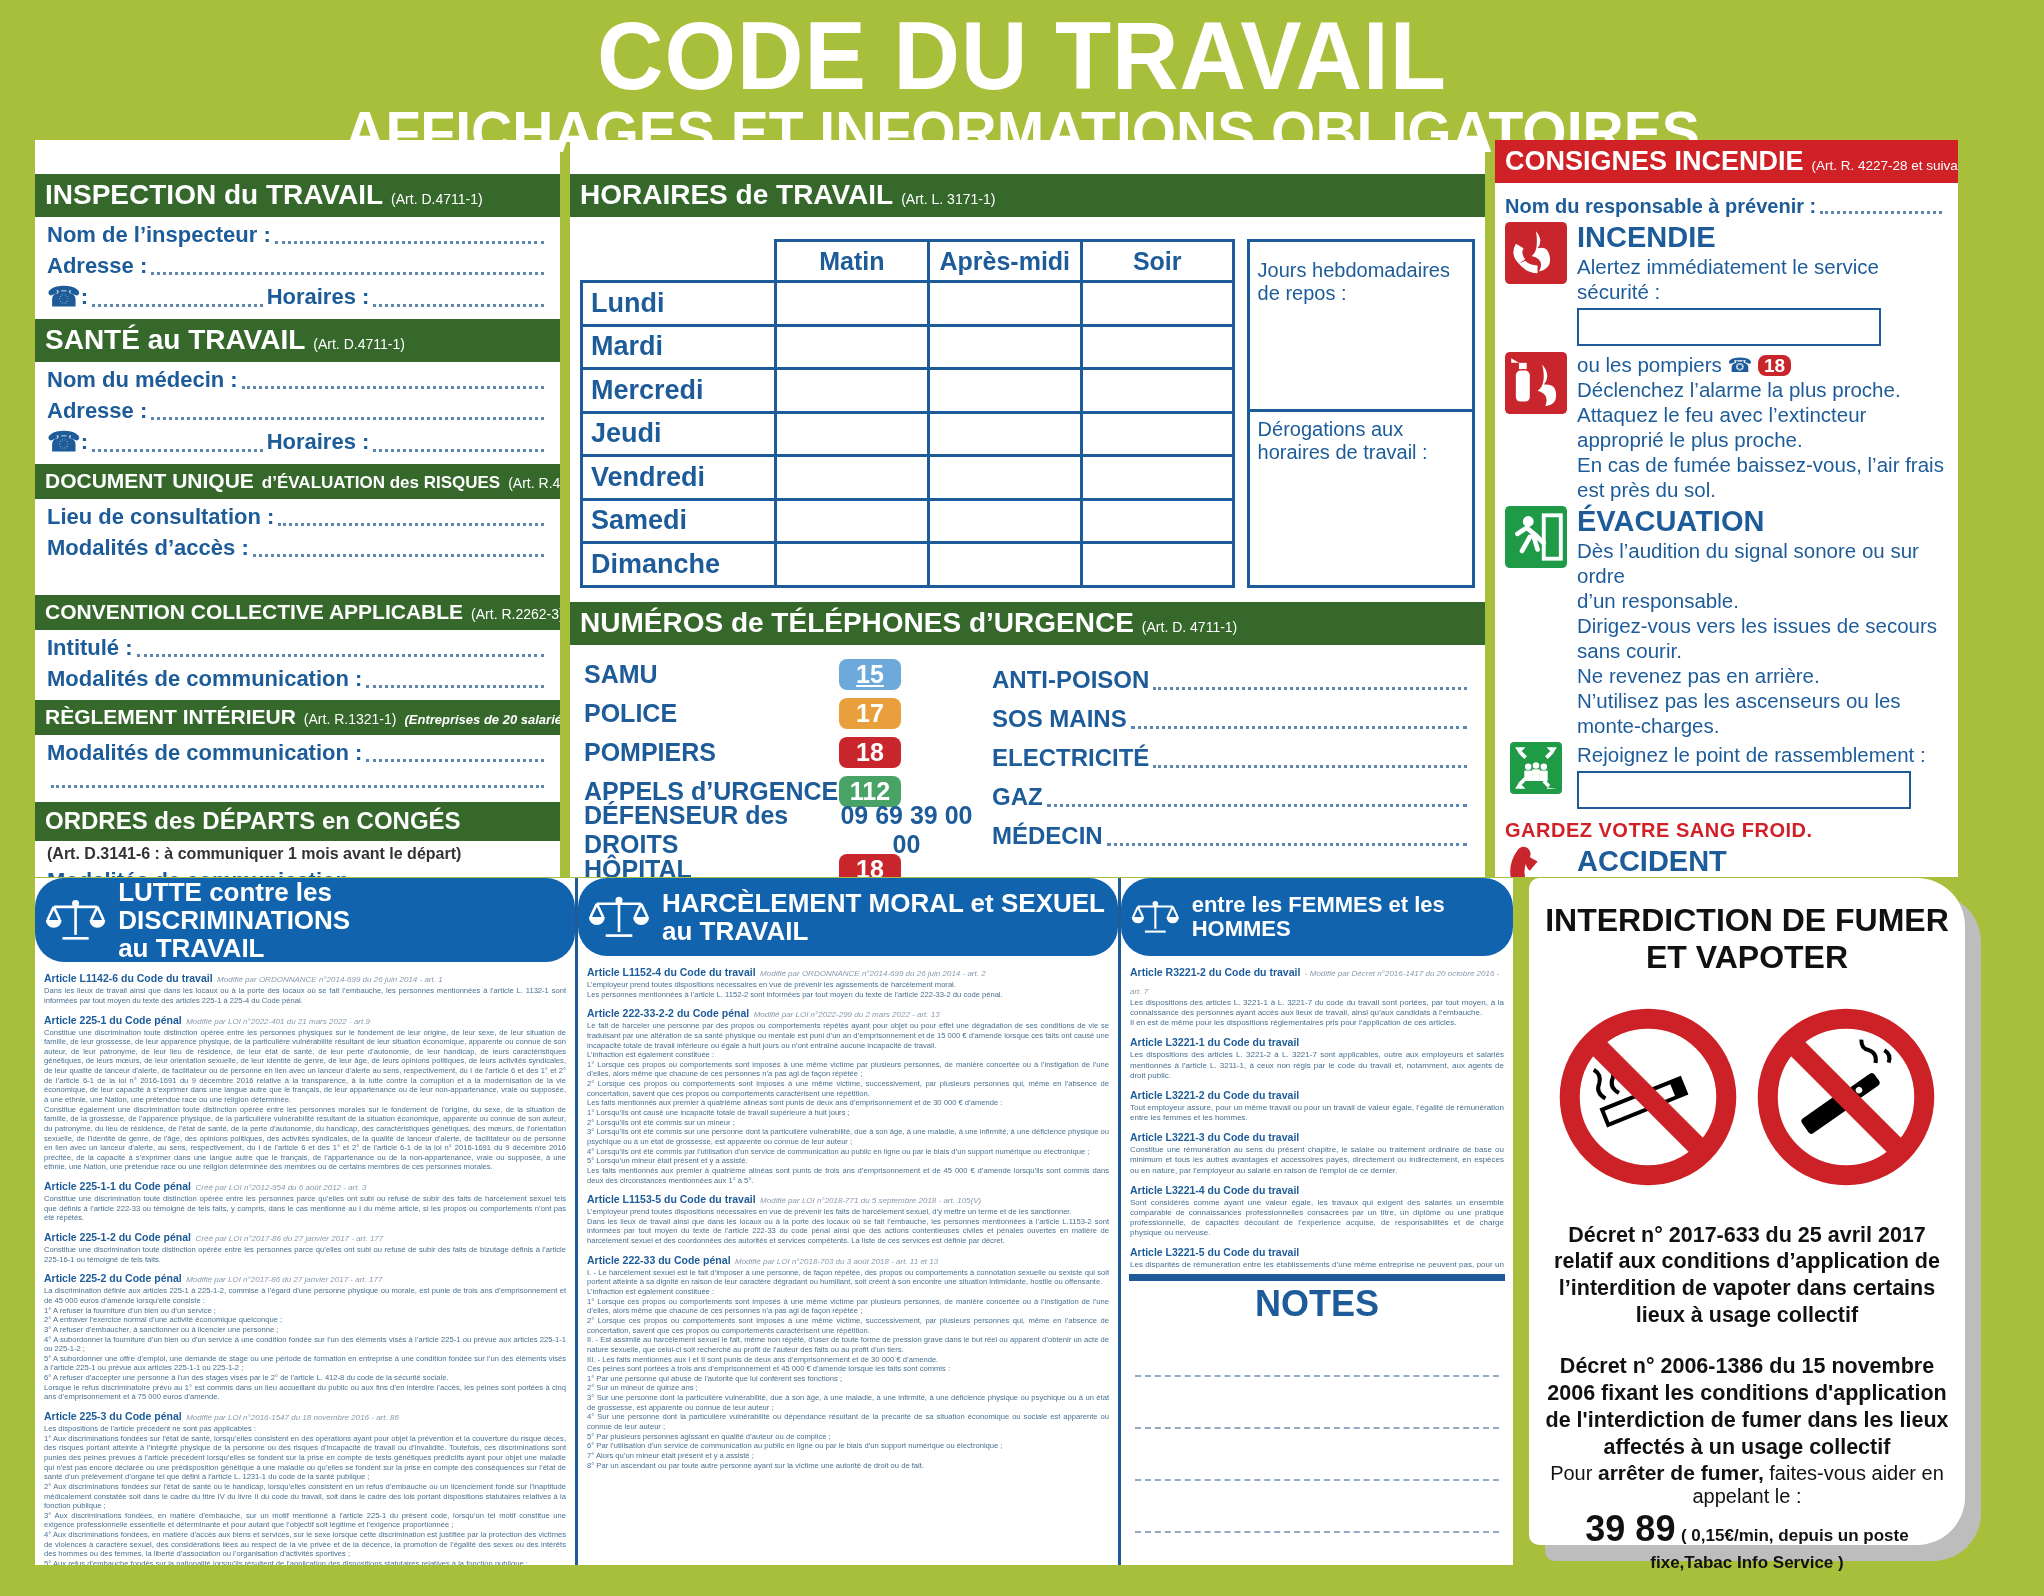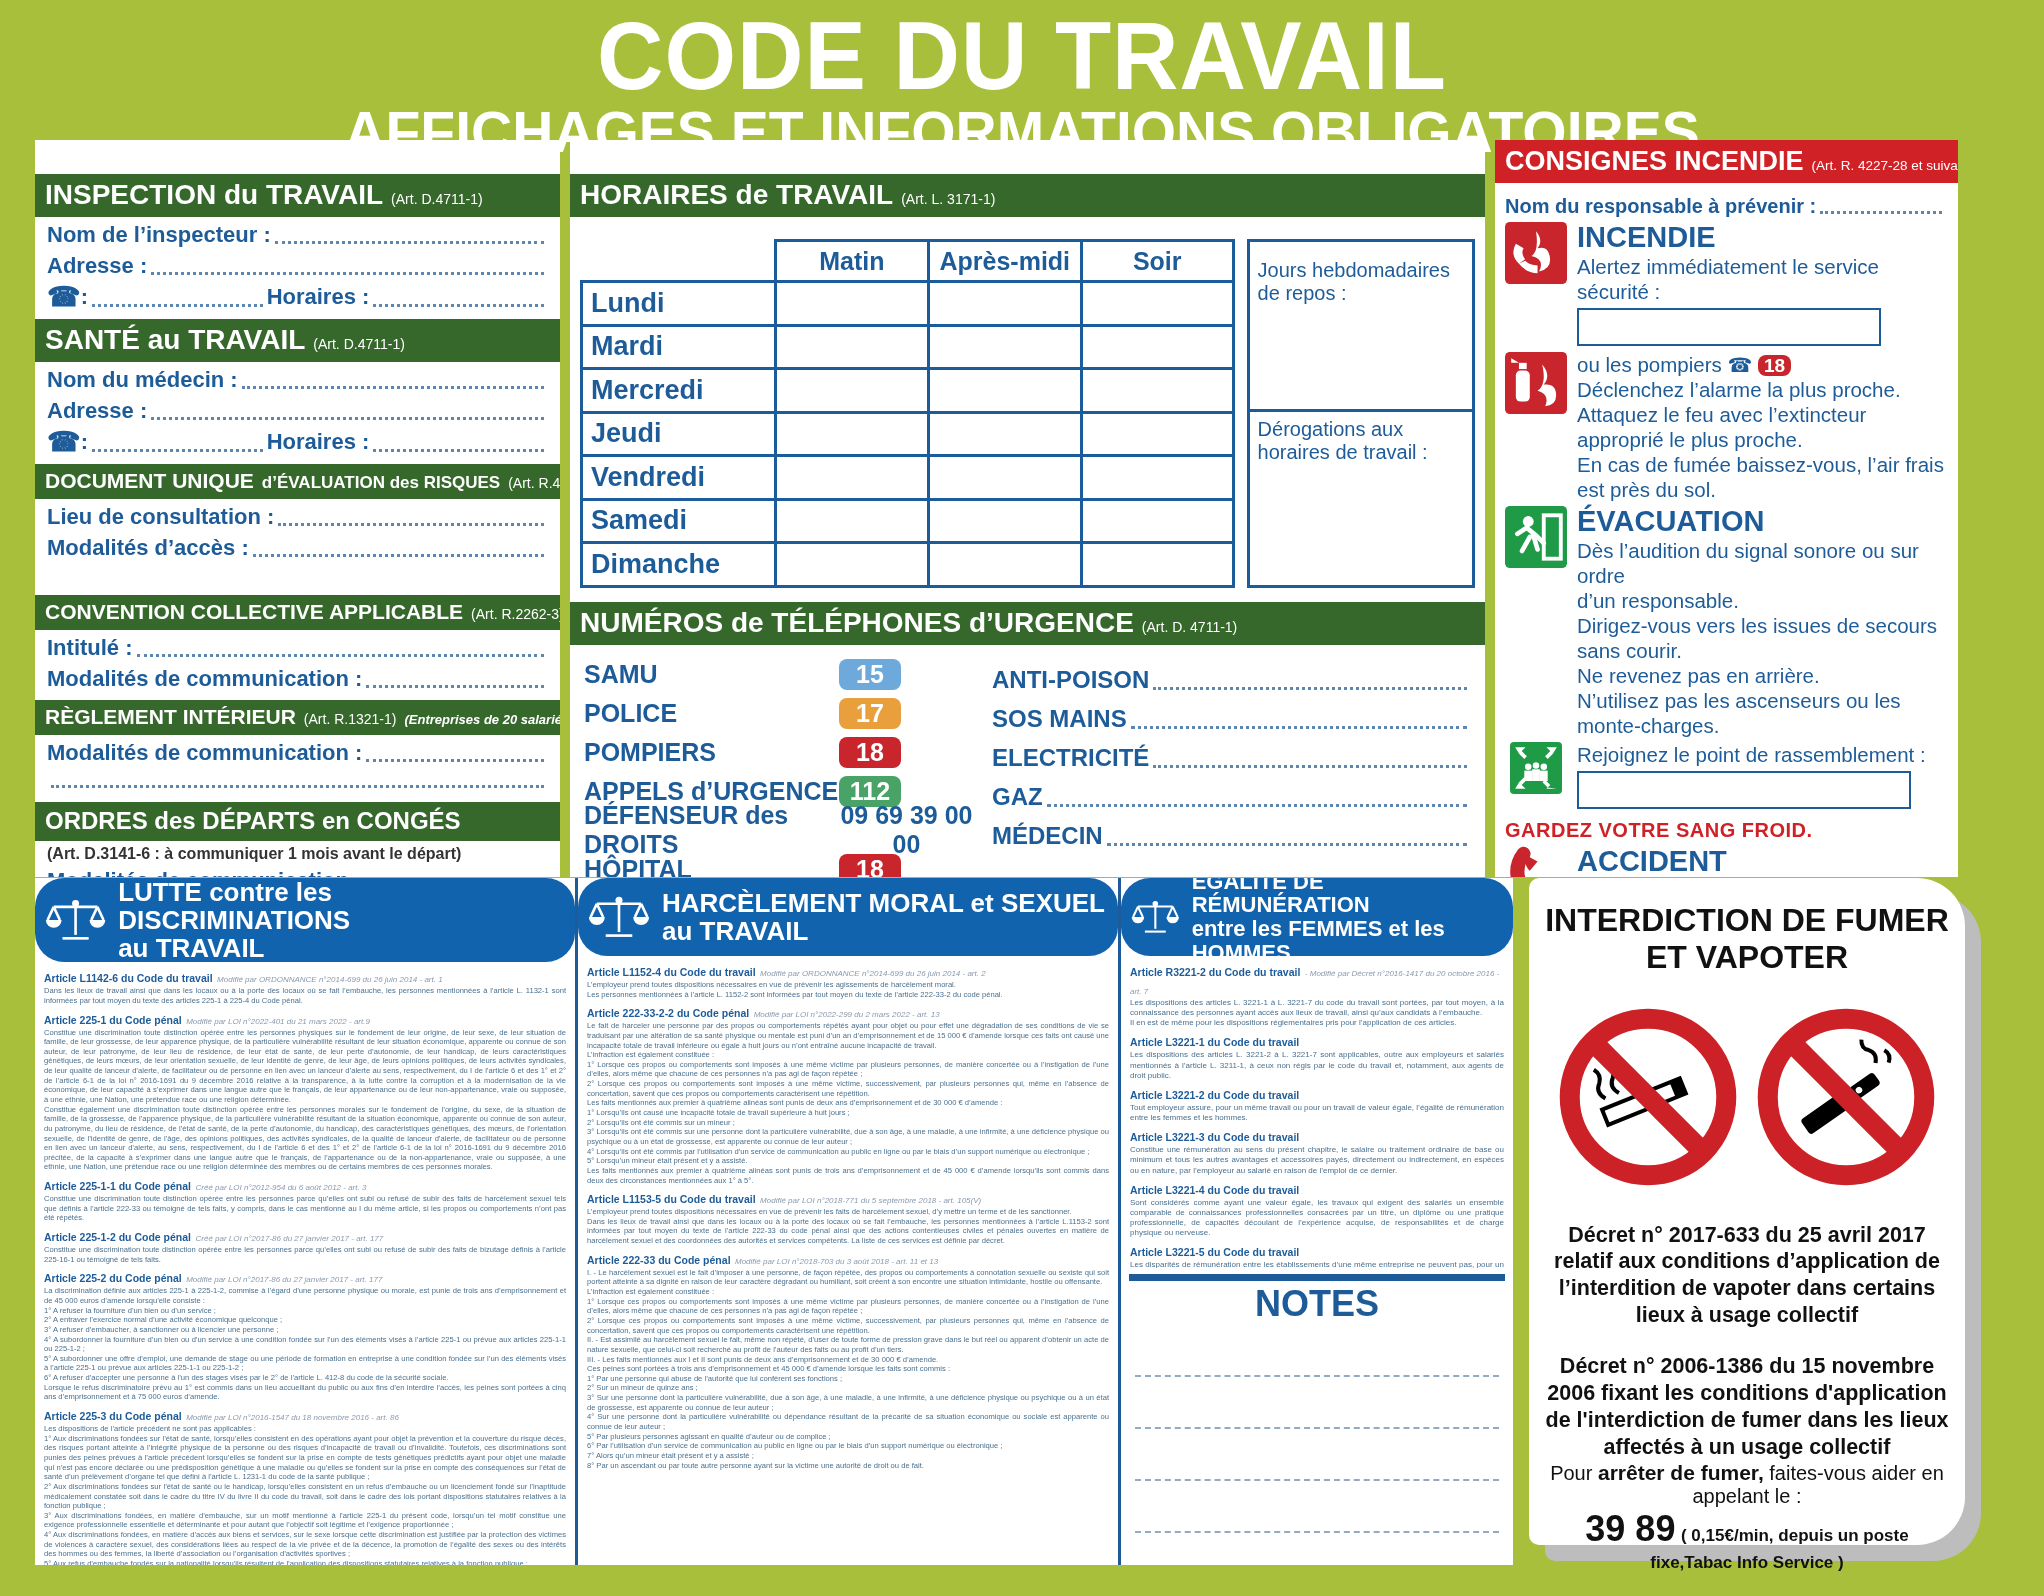--- a/index.html
+++ b/index.html
@@ -277,21 +277,21 @@
 
     <div class="sec-bar num-bar">
       <span class="big">NUMÉROS de TÉLÉPHONES d’URGENCE</span>
       <span class="art">(Art. D. 4711-1)</span>
     </div>
     <div class="num-grid">
       <div class="num-left">
 
           <div class="num-row">
             <span class="lab">SAMU</span>
-            <span class="badge" style="background: rgb(110, 169, 220); color: rgb(255, 255, 255);">15</span>
+            <span class="badge" style="background: rgb(110, 169, 220); color: rgb(255, 255, 255); text-decoration: underline;">15</span>
           </div>
 
           <div class="num-row">
             <span class="lab">POLICE</span>
             <span class="badge" style="background: rgb(232, 159, 60); color: rgb(255, 255, 255);">17</span>
           </div>
 
           <div class="num-row">
             <span class="lab">POMPIERS</span>
             <span class="badge" style="background: rgb(201, 37, 44); color: rgb(255, 255, 255);">18</span>
@@ -609,21 +609,20 @@
             <line x1="10" y1="12" x2="3" y2="27"></line>
             <line x1="10" y1="12" x2="17" y2="27"></line>
             <line x1="60" y1="12" x2="53" y2="27"></line>
             <line x1="60" y1="12" x2="67" y2="27"></line>
           </g>
           <path d="M1 27 A9 9 0 0 0 19 27 Z" fill="#fff"></path>
           <path d="M51 27 A9 9 0 0 0 69 27 Z" fill="#fff"></path>
           <circle cx="35" cy="8" r="4" fill="#fff"></circle>
         </svg>
       <div class="bh-text" style="font-size:22px">
-        <div>ÉGALITÉ DE RÉMUNÉRATION</div>
         <div>entre les FEMMES et les HOMMES</div>
       </div>
     </div>
     <div class="law-text" style="flex:0 0 300px;overflow:hidden">
 
         <div class="article">
           <div><span class="a-title">Article R3221-2 du Code du travail</span> <span class="a-meta">- Modifié par Décret n°2016-1417 du 20 octobre 2016 - art. 7</span></div>
           <div class="a-body">Les dispositions des articles L. 3221-1 à L. 3221-7 du code du travail sont portées, par tout moyen, à la connaissance des personnes ayant accès aux lieux de travail, ainsi qu’aux candidats à l’embauche.
 Il en est de même pour les dispositions réglementaires pris pour l’application de ces articles.</div>
         </div>

